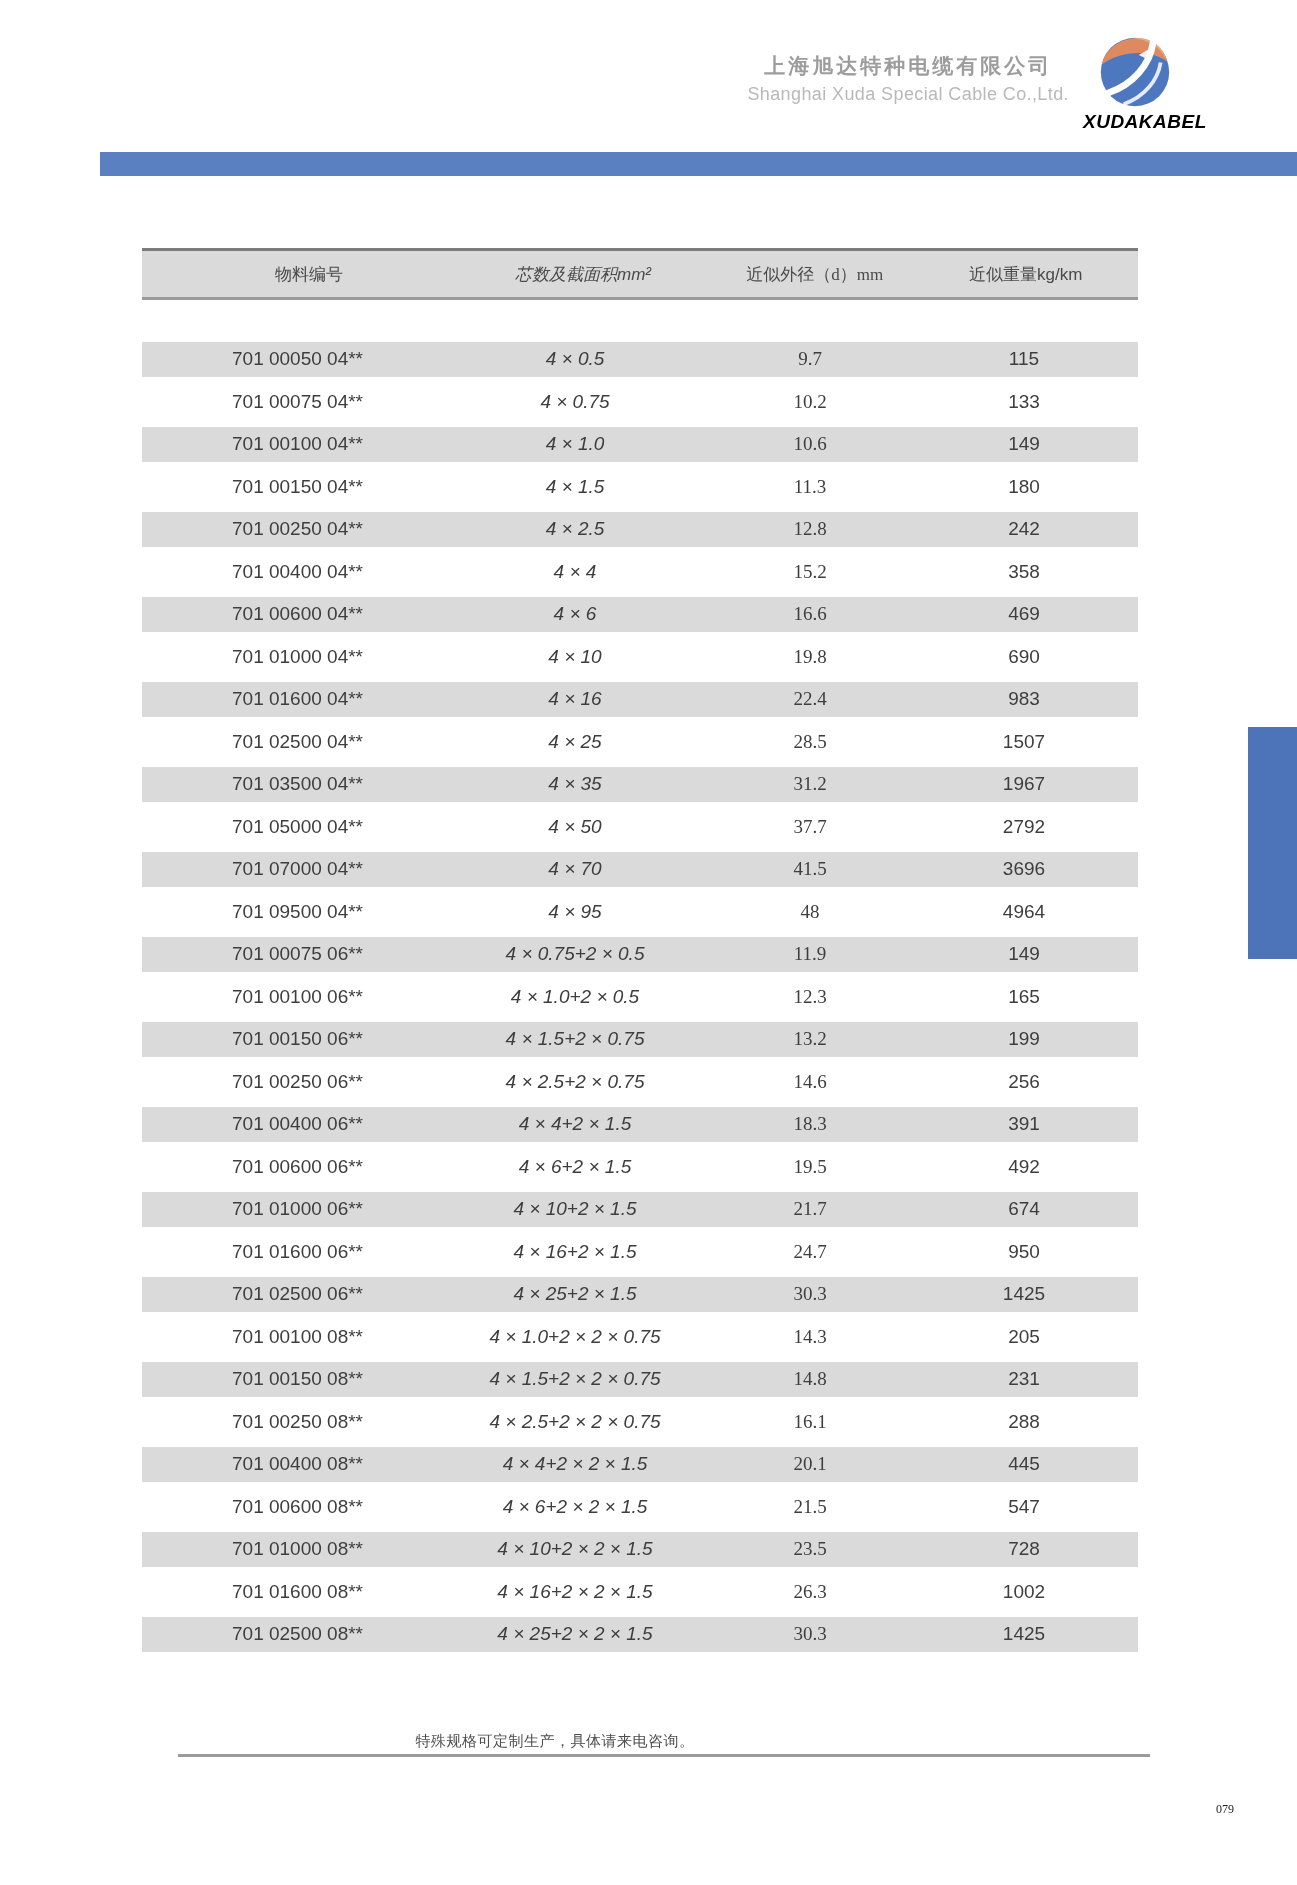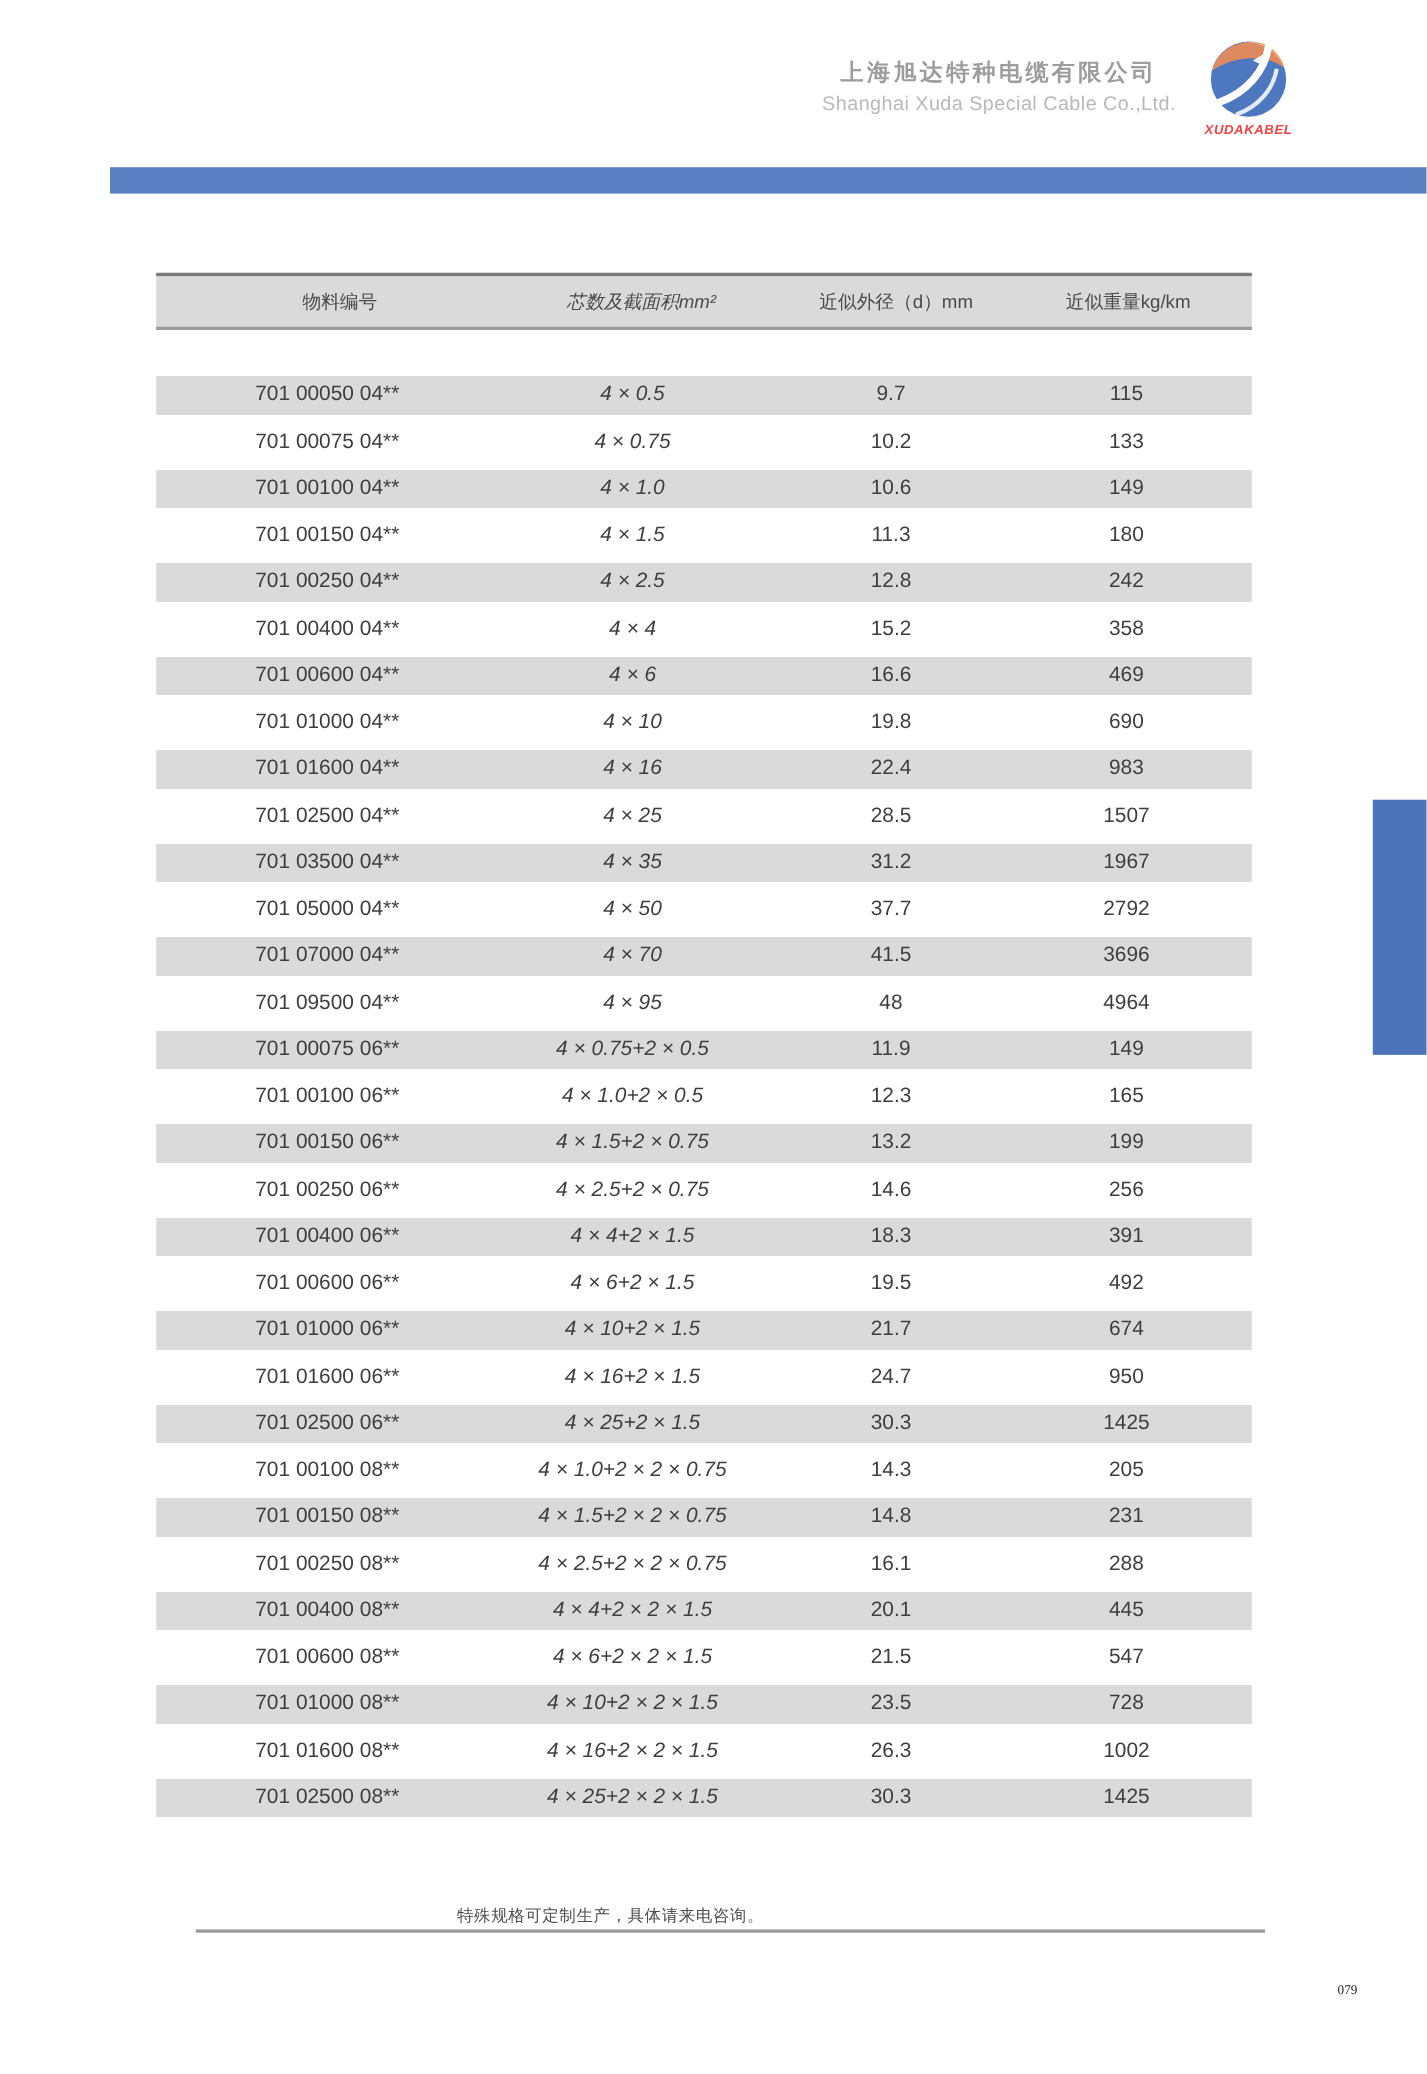--- a/index.html
+++ b/index.html
@@ -11,39 +11,39 @@
   }
   .page { position:absolute; inset:0; overflow:hidden; }
 
   
   .company { position:absolute; top:52px; right:228px; text-align:center; }
   .company-cn { font-size:21px; font-weight:bold; color:#9d9d9d; letter-spacing:3px; white-space:nowrap; }
   .company-en { font-size:18px; color:#b9b9b9; margin-top:4px; letter-spacing:.4px; white-space:nowrap; }
 
   .logo { position:absolute; top:34px; right:110px; width:104px; text-align:center; }
   .logo svg { display:block; margin:0 auto; }
-  .logo-text { font-size:12px; font-weight:bold; font-style:italic; color:#ef4444; margin-top:1px; letter-spacing:.5px; }
+  .logo-text { font-size:19px; font-weight:bold; font-style:italic; color:#000000; margin-top:1px; letter-spacing:.5px; }
 
   .topbar { position:absolute; left:100px; top:152px; width:1197px; height:24px; background:#5b80c1; }
 
   
   .table { position:absolute; left:142px; top:248px; width:996px; color:#3e3e3e; }
   .thead {
     display:flex; align-items:center; height:52px;
     background:#dadada;
     border-top:3px solid #7b7b7b; border-bottom:3px solid #9b9b9b;
     font-size:17px; color:#4a4a4a;
   }
   .tbody { margin-top:38px; }
   .row { display:flex; align-items:center; height:42.5px; font-size:19px; padding:4px 0;justify-content:space-between; }
   .row.shaded { background:#dadada; background-clip:content-box; }
   .cell { white-space:nowrap; }
   .c0 { width:298px; padding-left:90px; text-align:left; }
   .c1 { width:270px; text-align:center;font-style:italic; }
-  .c2 { width:200px; text-align:center; }
+  .c2 { width:200px; text-align:center;font-family:Liberation Serif, serif; }
   .c3 { width:228px; text-align:center; }
   .thead .c0 { padding-left:12px; text-align:center;margin-left:14px; }
 
   
   .side-tab { position:absolute; right:0; top:727px; width:49px; height:232px; background:#4d74b9; }
 
   
   .footnote { position:absolute; top:1732px; left:140px; width:830px; text-align:center; font-size:15px; color:#4e4e4e; letter-spacing:.5px; }
   .footline { position:absolute; top:1754px; left:178px; width:972px; height:3px; background:#9b9b9b; }
   .pageno { position:absolute; top:1802px; right:63px; font-family:"Liberation Serif", serif; font-size:12px; color:#222222; }

